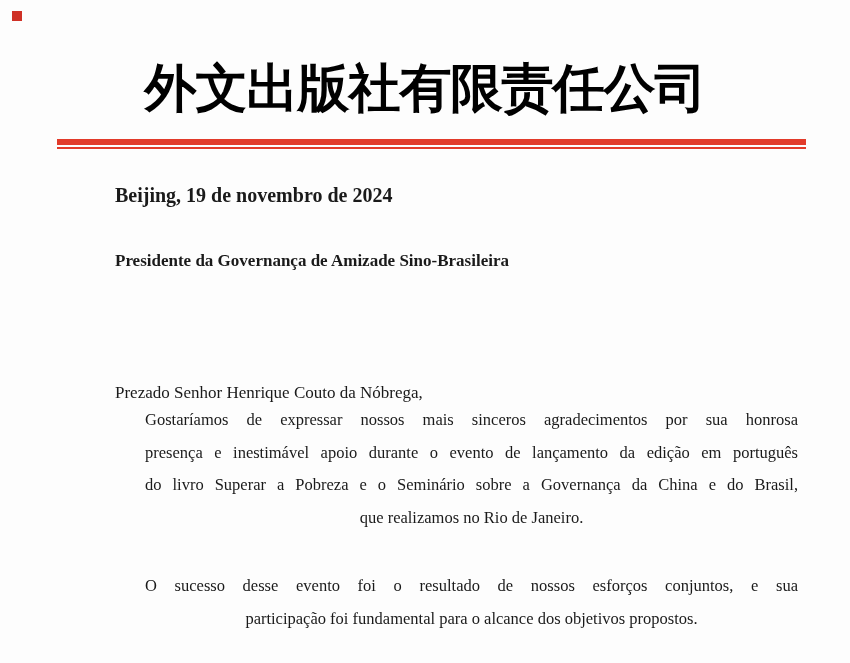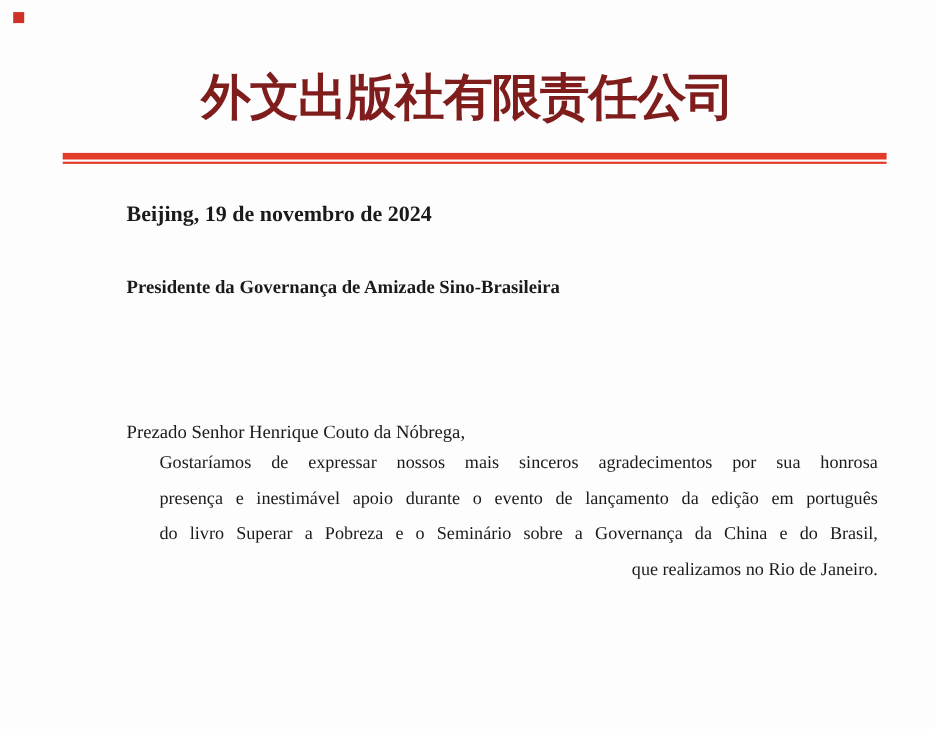--- a/index.html
+++ b/index.html
@@ -24,25 +24,25 @@
     height: 10px;
     background: #cf3126;
   }
   .company {
     position: absolute;
     left: 0;
     top: 53px;
     width: 850px;
     margin: 0;
     text-align: center;
-    font-size: 45px;
+    font-size: 52px;
     line-height: 72px;
     font-weight: bold;
     letter-spacing: -1px;
-    color: #7f1d1d;
+    color: #000000;
     font-family: "Liberation Serif", "DejaVu Sans", serif;
     white-space: nowrap;
   }
   .rule {
     position: absolute;
     left: 57px;
     width: 749px;
     background: #e23b2a;
   }
   .rule-thick { top: 139px; height: 6px; }
@@ -75,21 +75,21 @@
   .para {
     position: absolute;
     left: 115px;
     width: 653px;
     font-size: 16.5px;
     line-height: 32.7px;
     margin-left: 30px;
   }
   .para1 { top: 404px; }
   .para2 { top: 570px; }
-  .line { text-align: right; }
+  .line { text-align: center; }
   .line.just {
     text-align: justify;
     text-align-last: justify;
   }
   .italic { }
 </style>
 </head>
 <body>
 
 <div class="page">
@@ -109,14 +109,18 @@
 
   <div class="salutation">Prezado Senhor Henrique Couto da Nóbrega,</div>
 
   <div class="para para1">
     <div class="line just">Gostaríamos de expressar nossos mais sinceros agradecimentos por sua honrosa</div>
     <div class="line just">presença e inestimável apoio durante o evento de lançamento da edição em português</div>
     <div class="line just"><span>do livro </span><span class="italic">Superar a Pobreza</span><span> e o Seminário sobre a Governança da China e do Brasil,</span></div>
     <div class="line">que realizamos no Rio de Janeiro.</div>
   </div>
 
+  <div class="para para2">
+    <div class="line just">O sucesso desse evento foi o resultado de nossos esforços conjuntos, e sua</div>
+    <div class="line">participação foi fundamental para o alcance dos objetivos propostos.</div>
+  </div>
 
 </div>
 
 </body></html>

